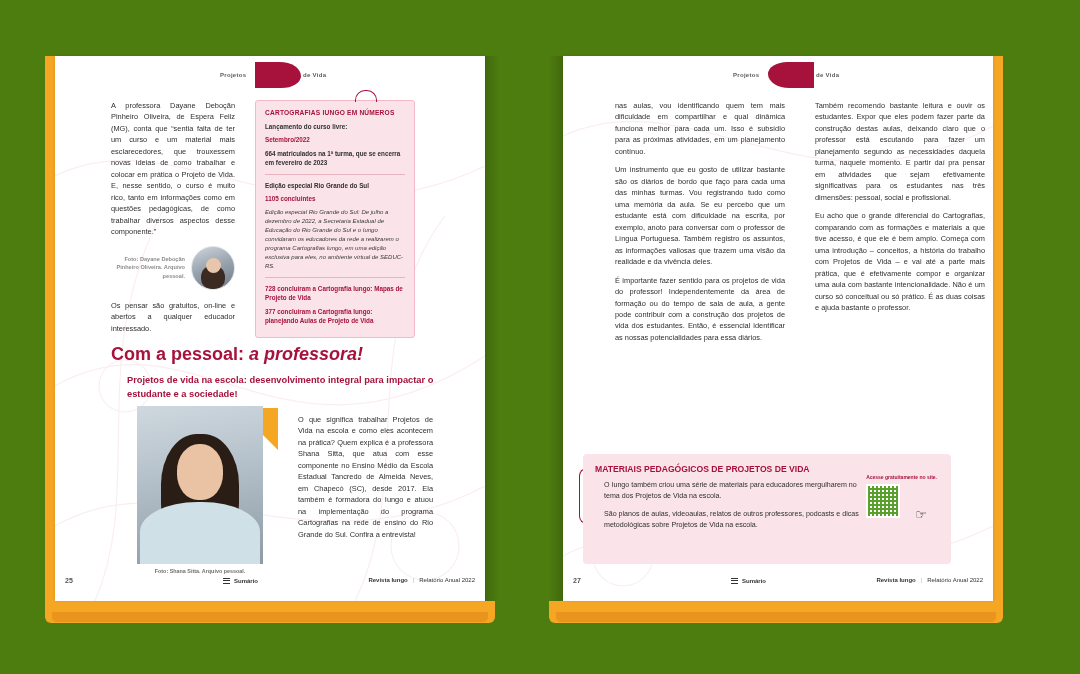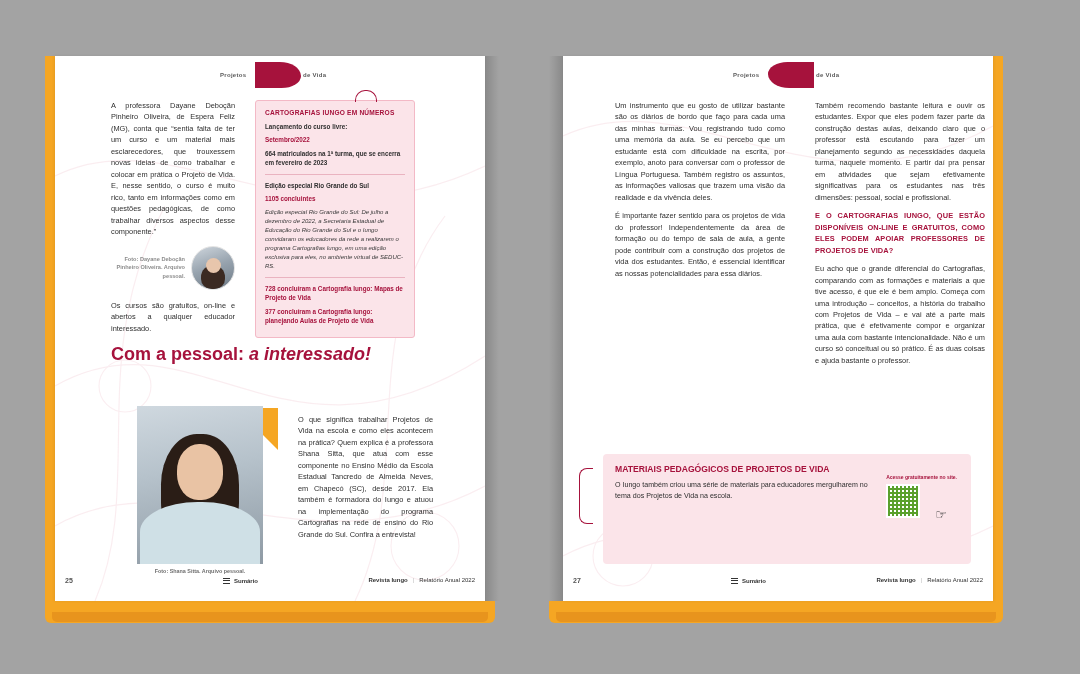--- a/index.html
+++ b/index.html
@@ -6,21 +6,21 @@
   html, body {
     margin: 0; padding: 0;
     width: 1080px; height: 674px;
     background: #ffffff;
     font-family: "Liberation Sans", sans-serif;
     overflow: hidden;
   }
   .stage {
     position: relative;
     width: 1080px; height: 674px;
-    background: #a3a3a3;
+    background: #4d7c0f;
   }
 
   
   .page {
     position: absolute;
     top: 56px;
     width: 430px;
     height: 545px;
     background: #ffffff;
     overflow: hidden;
@@ -296,42 +296,43 @@
     </div>
 
     <div class="col" style="left:56px; top:44px; width:124px;">
       <p class="p">A professora Dayane Deboçãn Pinheiro Oliveira, de Espera Feliz (MG), conta que “sentia falta de ter um curso e um material mais esclarecedores, que trouxessem novas ideias de como trabalhar e colocar em prática o Projeto de Vida. E, nesse sentido, o curso é muito rico, tanto em informações como em questões pedagógicas, de como trabalhar diversos aspectos desse componente.”</p>
 
       <div class="credit-row">
         <div class="credit-txt">Foto: Dayane Deboçãn Pinheiro Oliveira. Arquivo pessoal.</div>
         <div class="avatar"></div>
       </div>
 
-      <p class="p">Os cursos são gratuitos, on-line e abertos a qualquer educador interessado.</p>
+      <p class="p">Os pensar são gratuitos, on-line e abertos a qualquer educador interessado.</p>
     </div>
 
     <div class="pinkbox" style="left:200px; top:44px; width:160px;">
       <h4>CARTOGRAFIAS IUNGO EM NÚMEROS</h4>
       <div class="line"><span class="strong">Lançamento do curso livre:</span></div>
       <div class="line"><span class="hl">Setembro/2022</span></div>
       <div class="line"><span class="strong">664 matriculados na 1ª turma, que se encerra em fevereiro de 2023</span></div>
       <div class="divider"></div>
       <div class="line"><span class="strong">Edição especial Rio Grande do Sul</span></div>
       <div class="line"><span class="hl">1105 concluintes</span></div>
       <div class="ital">Edição especial Rio Grande do Sul: De julho a dezembro de 2022, a Secretaria Estadual de Educação do Rio Grande do Sul e o Iungo convidaram os educadores da rede a realizarem o programa Cartografias Iungo, em uma edição exclusiva para eles, no ambiente virtual de SEDUC-RS.</div>
       <div class="divider"></div>
       <div class="line"><span class="hl">728 concluíram a Cartografia Iungo: Mapas de Projeto de Vida</span></div>
       <div class="line"><span class="hl">377 concluíram a Cartografia Iungo: planejando Aulas de Projeto de Vida</span></div>
     </div>
     <div class="bracket2" style="left:300px; top:34px;"></div>
 
     <div class="sec-title" style="left:56px; top:288px;">
       <span>Com a pessoal:</span>
-      <em>a interessado!</em>
-    </div>
+      <em>a professora!</em>
+    </div>
+    <div class="sec-sub" style="left:72px; top:318px; width:310px;">Projetos de vida na escola: desenvolvimento integral para impactar o estudante e a sociedade!</div>
 
     <div class="yellow-shape" style="left:181px; top:352px;"></div>
     <div class="bigphoto" style="left:82px; top:350px;">
       <div class="hair"></div>
       <div class="face"></div>
       <div class="body"></div>
     </div>
     <div class="photo-cap" style="left:82px; top:512px; width:126px; text-align:center;">Foto: Shana Sitta. Arquivo pessoal.</div>
 
     <div class="col" style="left:243px; top:358px; width:135px;">
@@ -364,35 +365,36 @@
       <circle cx="60" cy="500" r="30" stroke="#f2cdd6" stroke-width="1.1" fill="none"></circle>
     </svg>
 
     <div class="page-header">
       <div class="hdr-text" style="left:170px; top:10px;">Projetos</div>
       <div class="hdr-blob rb" style="left:205px; top:0px;"></div>
       <div class="hdr-text" style="left:253px; top:10px;">de Vida</div>
     </div>
 
     <div class="rcol" style="left:52px; top:44px;">
+      <p class="p">nas aulas, vou identificando quem tem mais dificuldade em compartilhar e qual dinâmica funciona melhor para cada um. Isso é subsídio para as próximas atividades, em um planejamento contínuo.</p>
       <p class="p">Um instrumento que eu gosto de utilizar bastante são os diários de bordo que faço para cada uma das minhas turmas. Vou registrando tudo como uma memória da aula. Se eu percebo que um estudante está com dificuldade na escrita, por exemplo, anoto para conversar com o professor de Língua Portuguesa. Também registro os assuntos, as informações valiosas que trazem uma visão da realidade e da vivência deles.</p>
       <p class="p">É importante fazer sentido para os projetos de vida do professor! Independentemente da área de formação ou do tempo de sala de aula, a gente pode contribuir com a construção dos projetos de vida dos estudantes. Então, é essencial identificar as nossas potencialidades para essa diários.</p>
     </div>
 
     <div class="rcol" style="left:252px; top:44px;">
       <p class="p">Também recomendo bastante leitura e ouvir os estudantes. Expor que eles podem fazer parte da construção destas aulas, deixando claro que o professor está escutando para fazer um planejamento segundo as necessidades daquela turma, naquele momento. E partir daí pra pensar em atividades que sejam efetivamente significativas para os estudantes nas três dimensões: pessoal, social e profissional.</p>
-      <p class="q">E O CARTOGRAFIAS IUNGO, QUE ESTÃO DISPONÍVEIS ON-LINE E GRATUITOS, COMO ELES PODEM APOIAR PROFESSORES DE PROJETOS DE VIDA?</p>
       <p class="p">Eu acho que o grande diferencial do Cartografias, comparando com as formações e materiais a que tive acesso, é que ele é bem amplo. Começa com uma introdução – conceitos, a história do trabalho com Projetos de Vida – e vai até a parte mais prática, que é efetivamente compor e organizar uma aula com bastante intencionalidade. Não é um curso só conceitual ou só prático. É as duas coisas e ajuda bastante o professor.</p>
     </div>
 
     <div class="bracket" style="left:16px; top:412px;"></div>
-    <div class="matbox" style="left:40px; top:398px; width:368px; height:110px;">
+    <div class="matbox" style="left:20px; top:398px; width:368px; height:110px;">
       <h4>MATERIAIS PEDAGÓGICOS DE PROJETOS DE VIDA</h4>
-      <div style="width:262px;">
+      <div style="width:262px;margin-left:9px;">
         <p>O Iungo também criou uma série de materiais para educadores mergulharem no tema dos Projetos de Vida na escola.</p>
+        <p>São planos de aulas, videoaulas, relatos de outros professores, podcasts e dicas metodológicas sobre Projetos de Vida na escola.</p>
       </div>
       <div class="qr-wrap">
         <div class="qr-label">Acesse gratuitamente no site.</div>
         <div class="qr"></div>
         <div class="hand">☞</div>
       </div>
     </div>
 
     <div class="page-footer">
       <div class="pg-num" style="left:10px; top:0;">27</div>

